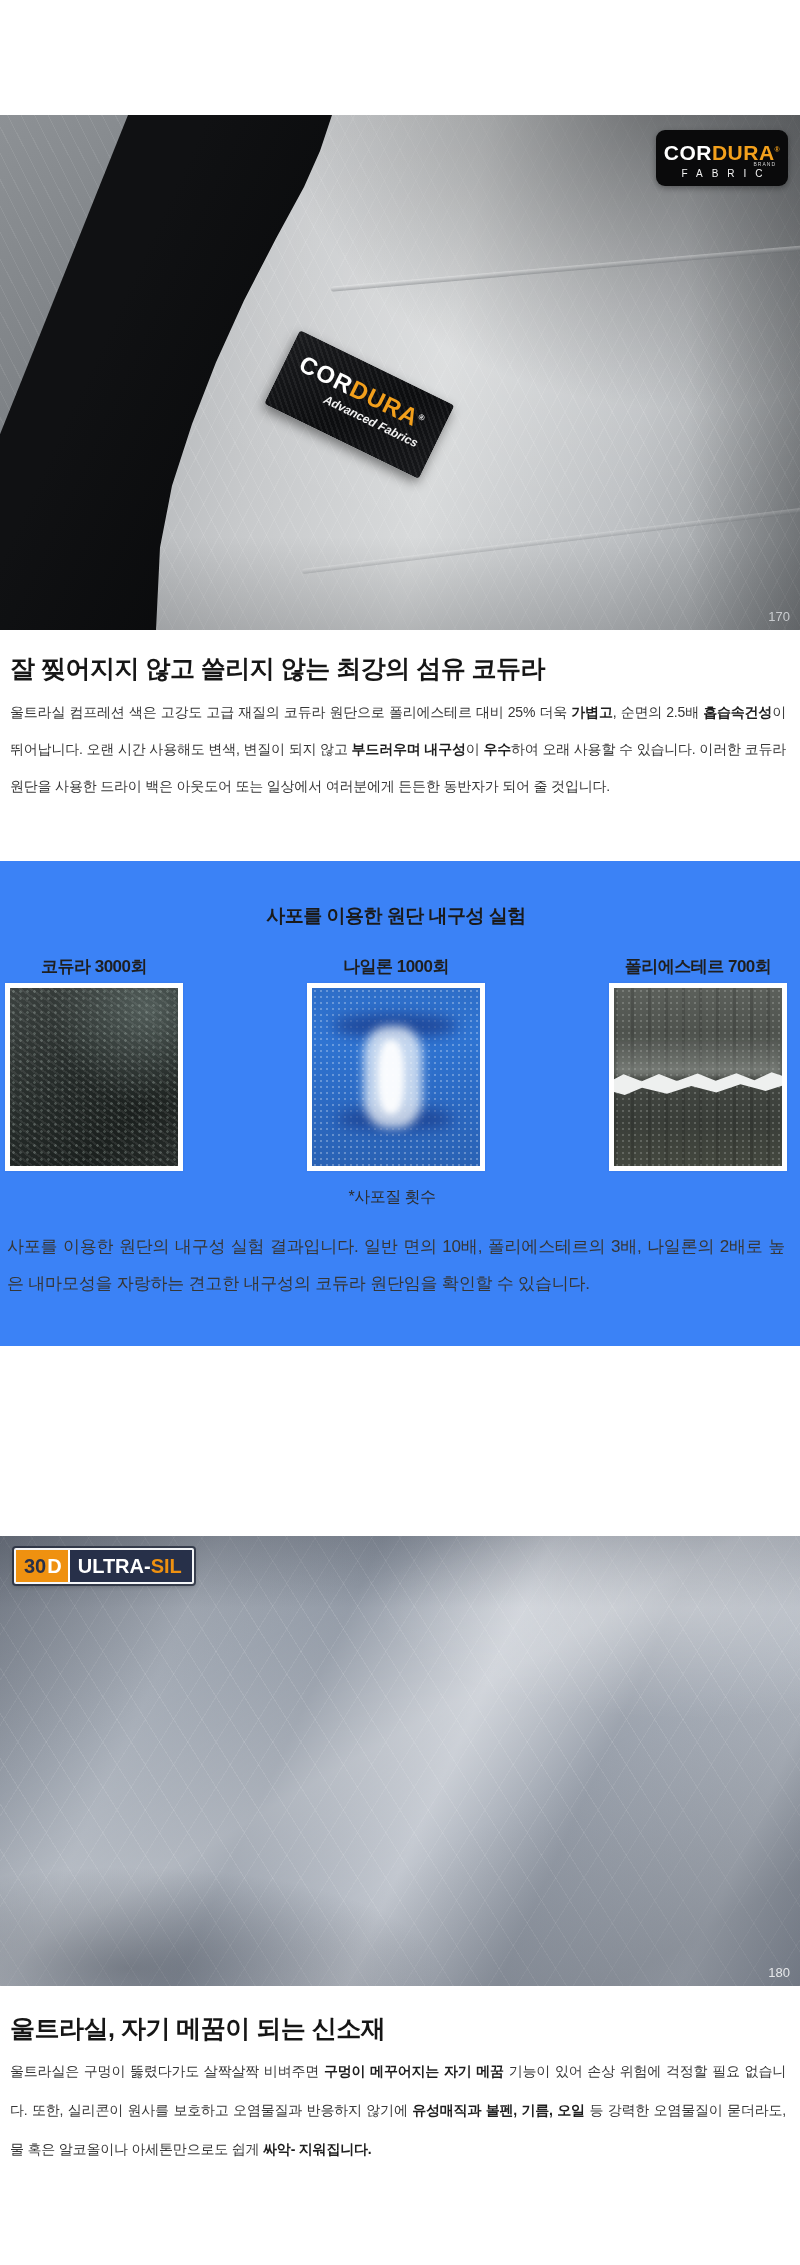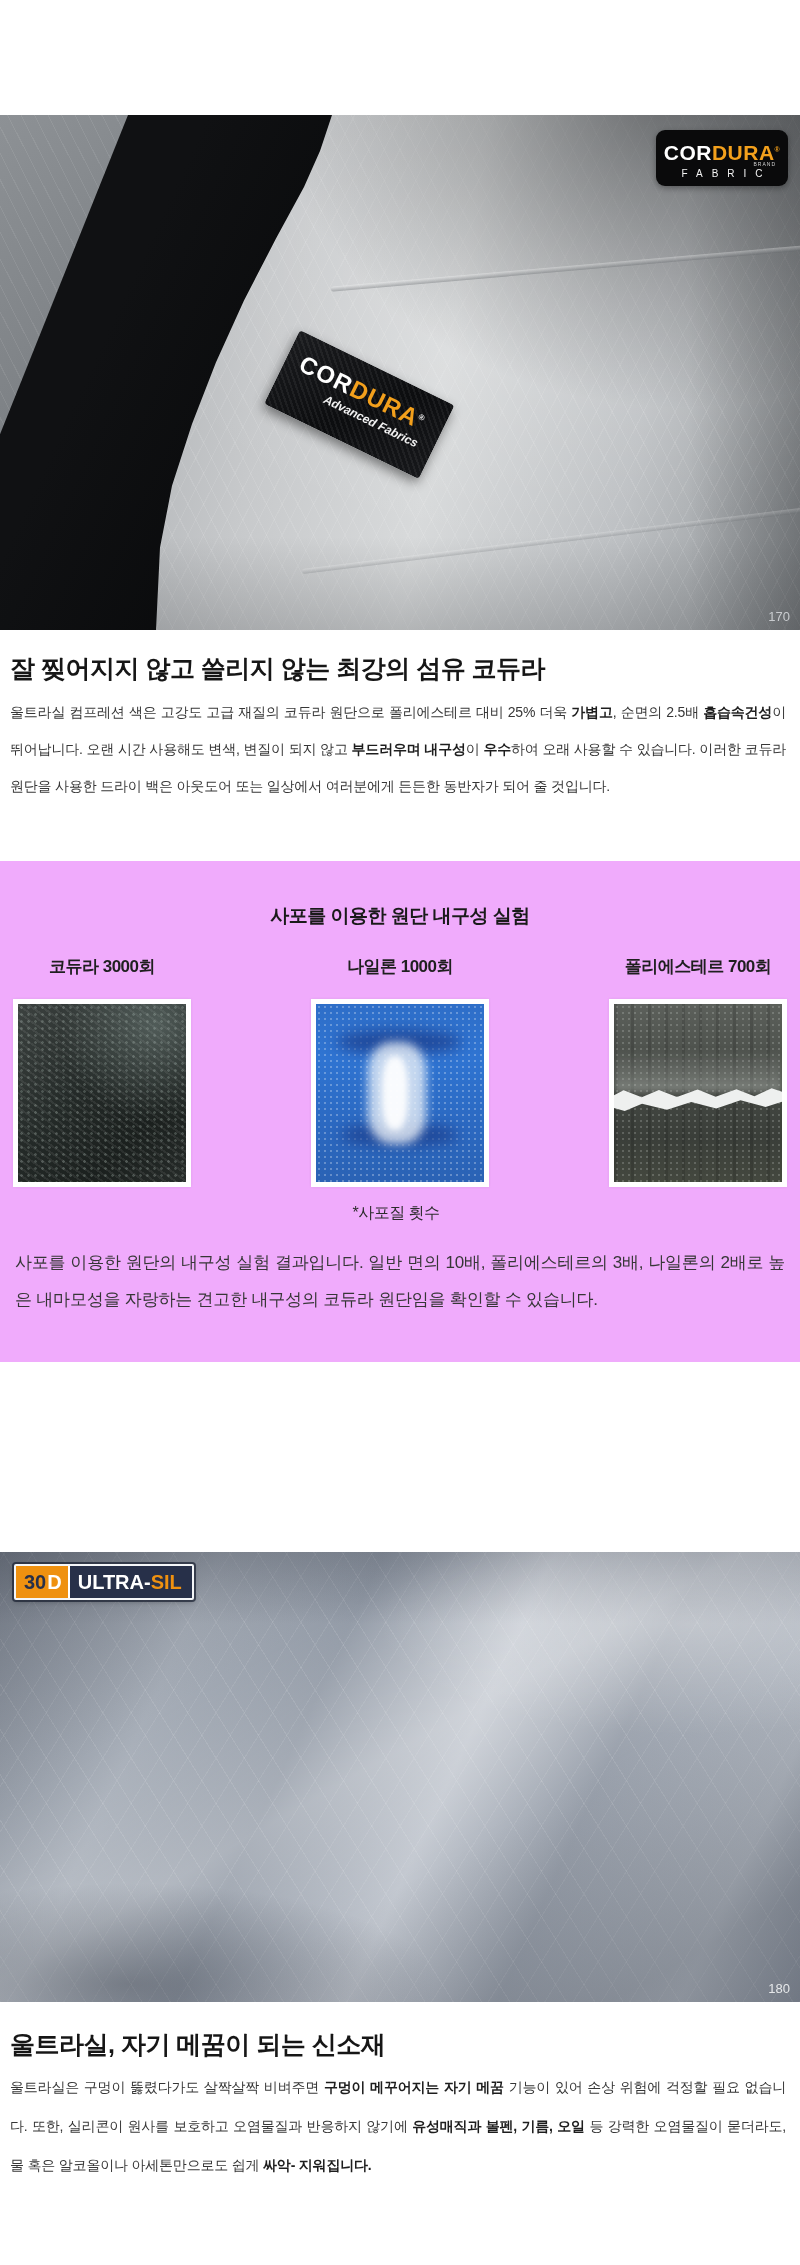--- a/index.html
+++ b/index.html
@@ -75,25 +75,25 @@
     margin:22px 14px 10px 10px; font-size:25px; line-height:32px;
     font-weight:700; color:#161616; letter-spacing:-.5px;
   }
   .para {
     margin:0 14px 0 10px; font-size:14px; line-height:37px; color:#363636;
     text-align:justify; letter-spacing:-.2px;
   }
   .para b { font-weight:700; color:#1d1d1d; }
 
   
-  .experiment { margin-top:56px; background:#f0abfc; padding:42px 13px 44px 13px; }
+  .experiment { margin-top:56px; background:#3b82f6; padding:42px 13px 44px 5px; }
   .exp-title { text-align:center; font-size:19px; font-weight:700; color:#1a1a1a; letter-spacing:-.5px; }
   .exp-row { display:flex; justify-content:space-between; margin-top:26px; }
   .exp-col { width:178px; }
-  .exp-label { text-align:center; font-size:17px; font-weight:700; color:#1f1f1f; letter-spacing:-.5px; margin-bottom:21px; white-space:nowrap; }
+  .exp-label { text-align:center; font-size:17px; font-weight:700; color:#1f1f1f; letter-spacing:-.5px; margin-bottom:5px; white-space:nowrap; }
   .swatch-frame { background:#fff; padding:5px; width:178px; height:188px; box-shadow:0 0 3px rgba(0,0,0,.07); }
   .swatch { position:relative; width:168px; height:178px; overflow:hidden; }
 
   .sw-cordura {
     background:
       radial-gradient(circle at 82% 12%, rgba(165,185,180,.35), transparent 46%),
       repeating-linear-gradient(35deg, rgba(255,255,255,.07) 0 2px, transparent 2px 6px),
       radial-gradient(rgba(205,222,214,.22) 1px, transparent 1.6px),
       linear-gradient(135deg,#3c4240 0%,#232927 45%,#1b201e 72%,#262b29 100%);
     background-size:auto,auto,7px 7px,auto;

